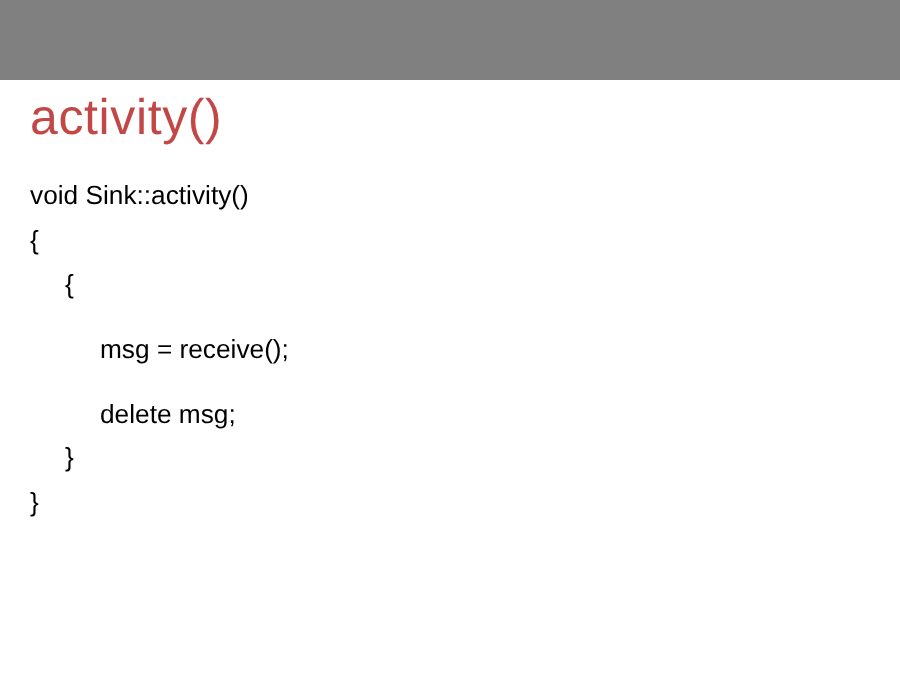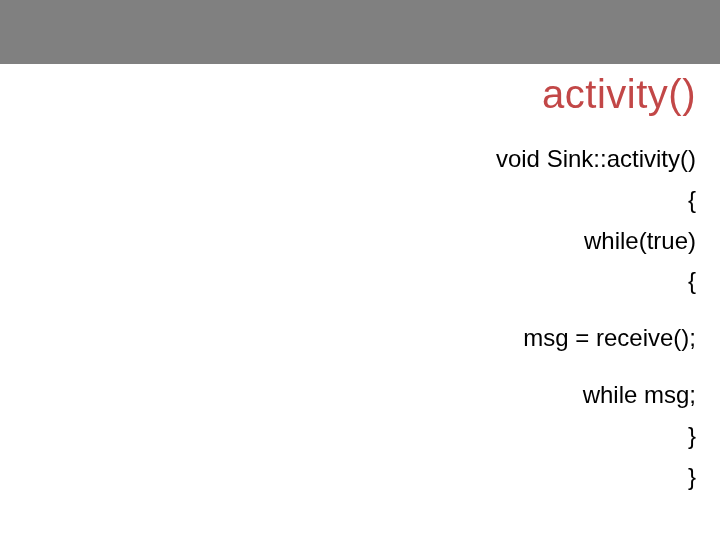--- a/index.html
+++ b/index.html
@@ -1,15 +1,15 @@
 <!DOCTYPE html>
 <html><head>
 <meta charset="utf-8">
 <style>
-  * { margin: 0; padding: 0; box-sizing: border-box; text-align: right; }
+  * { margin: 0; padding: 0; box-sizing: border-box; }
   body {
     width: 720px;
     height: 540px;
     background: #ffffff;
     font-family: Arial, Helvetica, sans-serif;
     overflow: hidden;
   }
   .topbar {
     width: 100%;
     height: 64px;
@@ -19,40 +19,39 @@
     padding: 8px 24px 0 24px;
   }
   .title {
     font-size: 40px;
     font-weight: 400;
     color: #c24747;
     letter-spacing: 0.5px;
     margin-bottom: 22px;
   }
   .code {
-    font-size: 24px;
+    font-size: 21px;
     line-height: 1.7;
     color: #000000;
     font-family: Arial, Helvetica, sans-serif;
   }
   .code .line { white-space: pre; }
   .ind1 { padding-left: 28px; }
   .ind2 { padding-left: 56px; margin-top: 16px; }
 </style>
 </head>
 <body>
 
 <div class="topbar"></div>
 
 <div class="content">
   <h1 class="title">activity()</h1>
 
   <div class="code">
     <div class="line">void Sink::activity()</div>
     <div class="line">{</div>
-    <div class="line ind1">while(true)</div>
     <div class="line ind1">{</div>
     <div class="line ind2">msg = receive();</div>
-    <div class="line ind2">while msg;</div>
+    <div class="line ind2">delete msg;</div>
     <div class="line ind1">}</div>
     <div class="line">}</div>
   </div>
 </div>
 
 </body></html>

